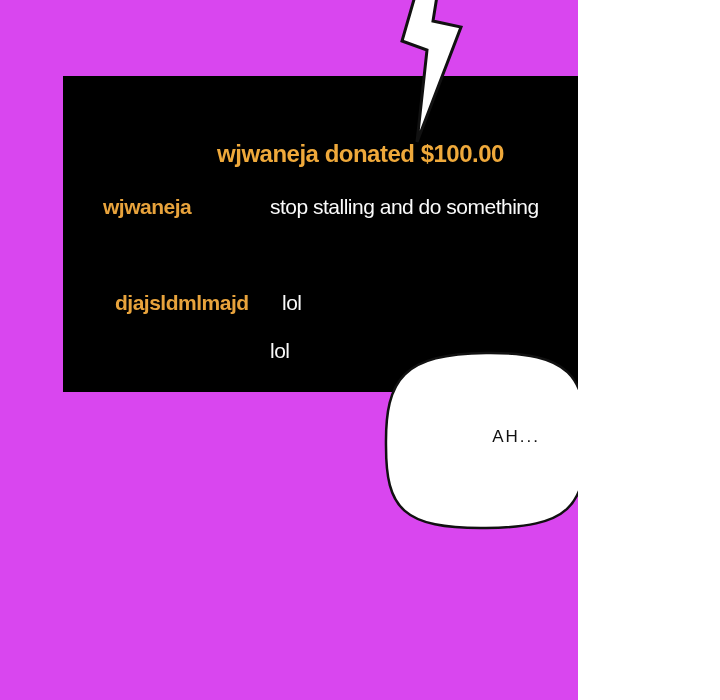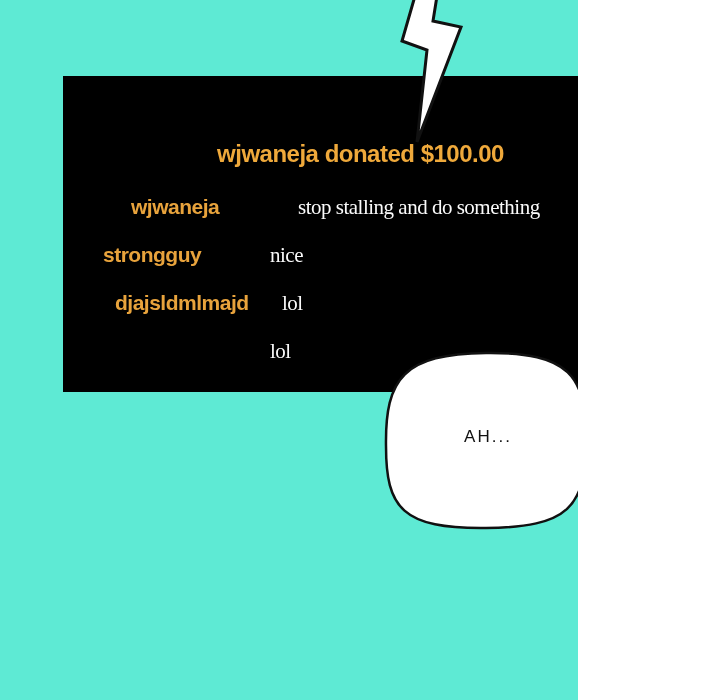--- a/index.html
+++ b/index.html
@@ -1,21 +1,21 @@
 <!DOCTYPE html>
 <html><head>
 <meta charset="utf-8">
 <style>
   * { margin: 0; padding: 0; box-sizing: border-box; }
   html, body { background: #ffffff; }
   .canvas {
     position: relative;
     width: 578px;
     height: 700px;
-    background: #5eead4;
+    background: #d946ef;
     overflow: hidden;
     font-family: "Liberation Sans", sans-serif;
   }
   
   .bolt-svg {
     position: absolute;
     left: 0; top: 0;
     width: 720px; height: 200px;
     z-index: 3;
     pointer-events: none;
@@ -38,21 +38,21 @@
     font-weight: 700;
     letter-spacing: -0.5px;
     color: #EFA93B;
   }
   .chat-row {
     position: absolute;
     left: 0;
     width: 100%;
     height: 30px;
   }
-  .chat-row.r0 { top: 116px; margin-left: 28px; }
+  .chat-row.r0 { top: 116px; }
   .chat-row.r1 { top: 164px; }
   .chat-row.r2 { top: 212px; margin-left: 12px; }
   .chat-row.r3 { top: 260px; }
   .chat-username {
     position: absolute;
     left: 40px; top: 0;
     font-size: 21px;
     line-height: 30px;
     font-weight: 700;
     letter-spacing: -0.5px;
@@ -61,59 +61,54 @@
   }
   .chat-message {
     position: absolute;
     left: 207px; top: 0;
     font-size: 21px;
     line-height: 30px;
     font-weight: 400;
     letter-spacing: -0.5px;
     color: #FAFAFA;
     white-space: nowrap;
-    font-family: Liberation Serif, serif;
   }
   
   .bubble-svg {
     position: absolute;
     left: 370px; top: 340px;
     width: 230px; height: 200px;
     z-index: 4;
     pointer-events: none;
   }
   .bubble-text {
     position: absolute;
     left: 436px; top: 427px;
     width: 104px;
-    text-align: center;
+    text-align: right;
     font-size: 17px;
     line-height: 20px;
     font-weight: 400;
     letter-spacing: 2px;
     color: #111111;
     z-index: 5;
     font-family: "Liberation Sans", sans-serif;
   }
 </style>
 </head>
 <body>
 
 <div class="canvas">
 
   <div class="chat-panel">
     <div class="donation-banner">wjwaneja donated $100.00</div>
 
     <div class="chat-row r0">
       <span class="chat-username">wjwaneja</span>
       <span class="chat-message">stop stalling and do something</span>
-    </div>
-    <div class="chat-row r1">
-      <span class="chat-username">strongguy</span>
-      <span class="chat-message">nice</span>
     </div>
     <div class="chat-row r2">
       <span class="chat-username">djajsldmlmajd</span>
       <span class="chat-message">lol</span>
     </div>
     <div class="chat-row r3">
       <span class="chat-message">lol</span>
     </div>
   </div>
 

